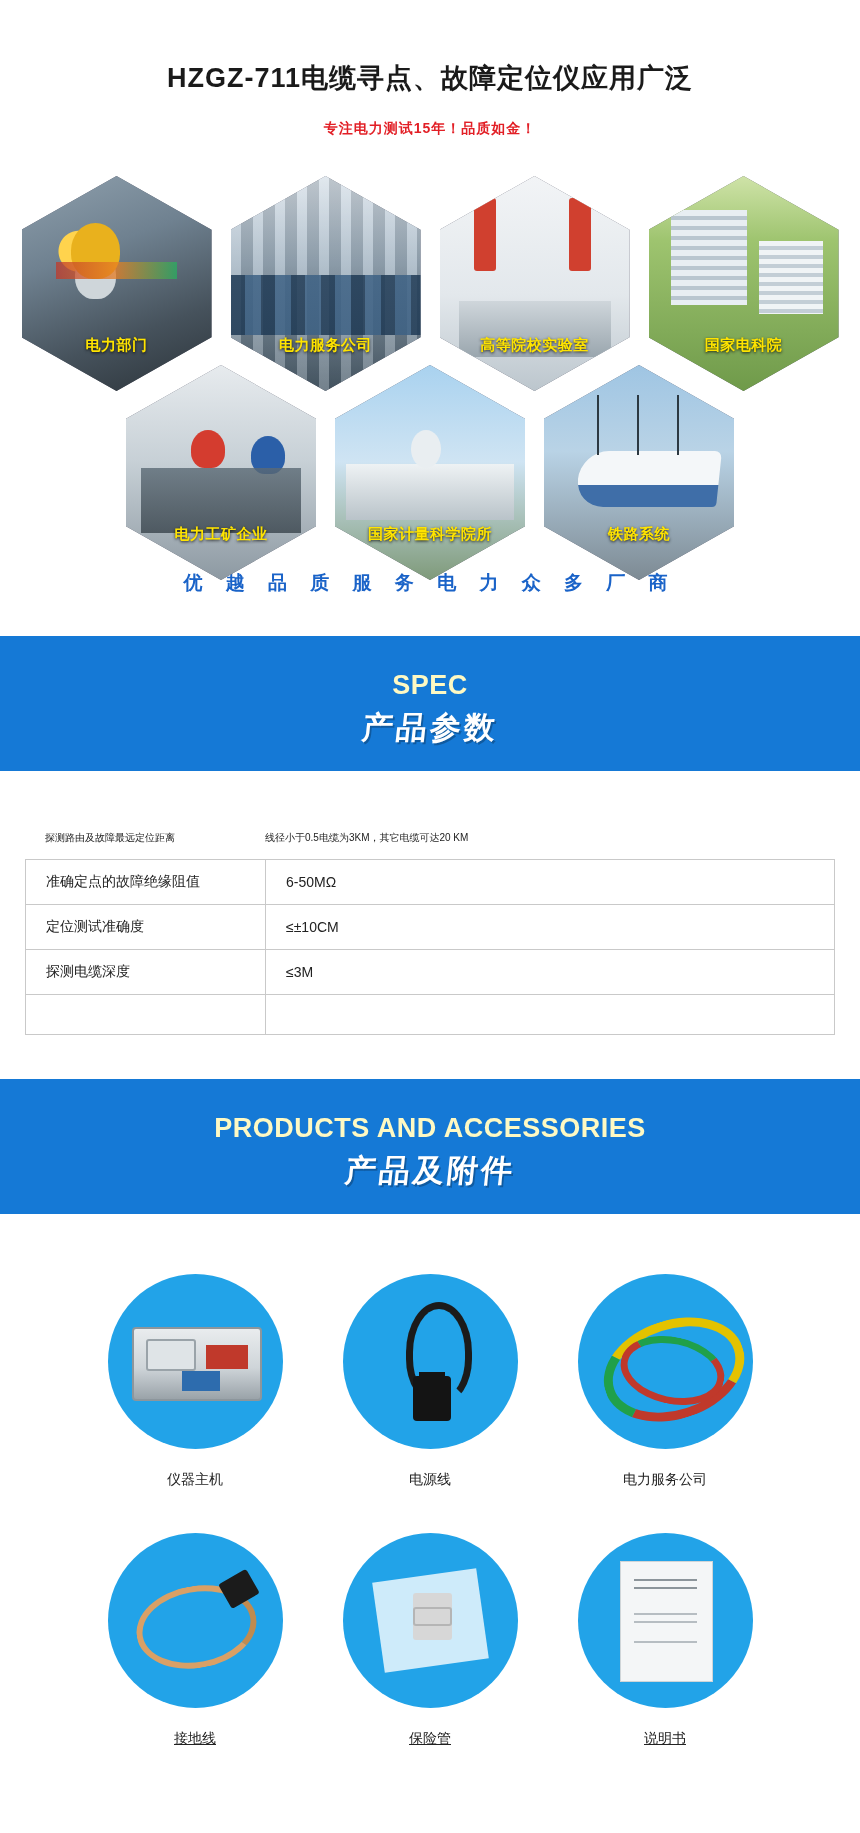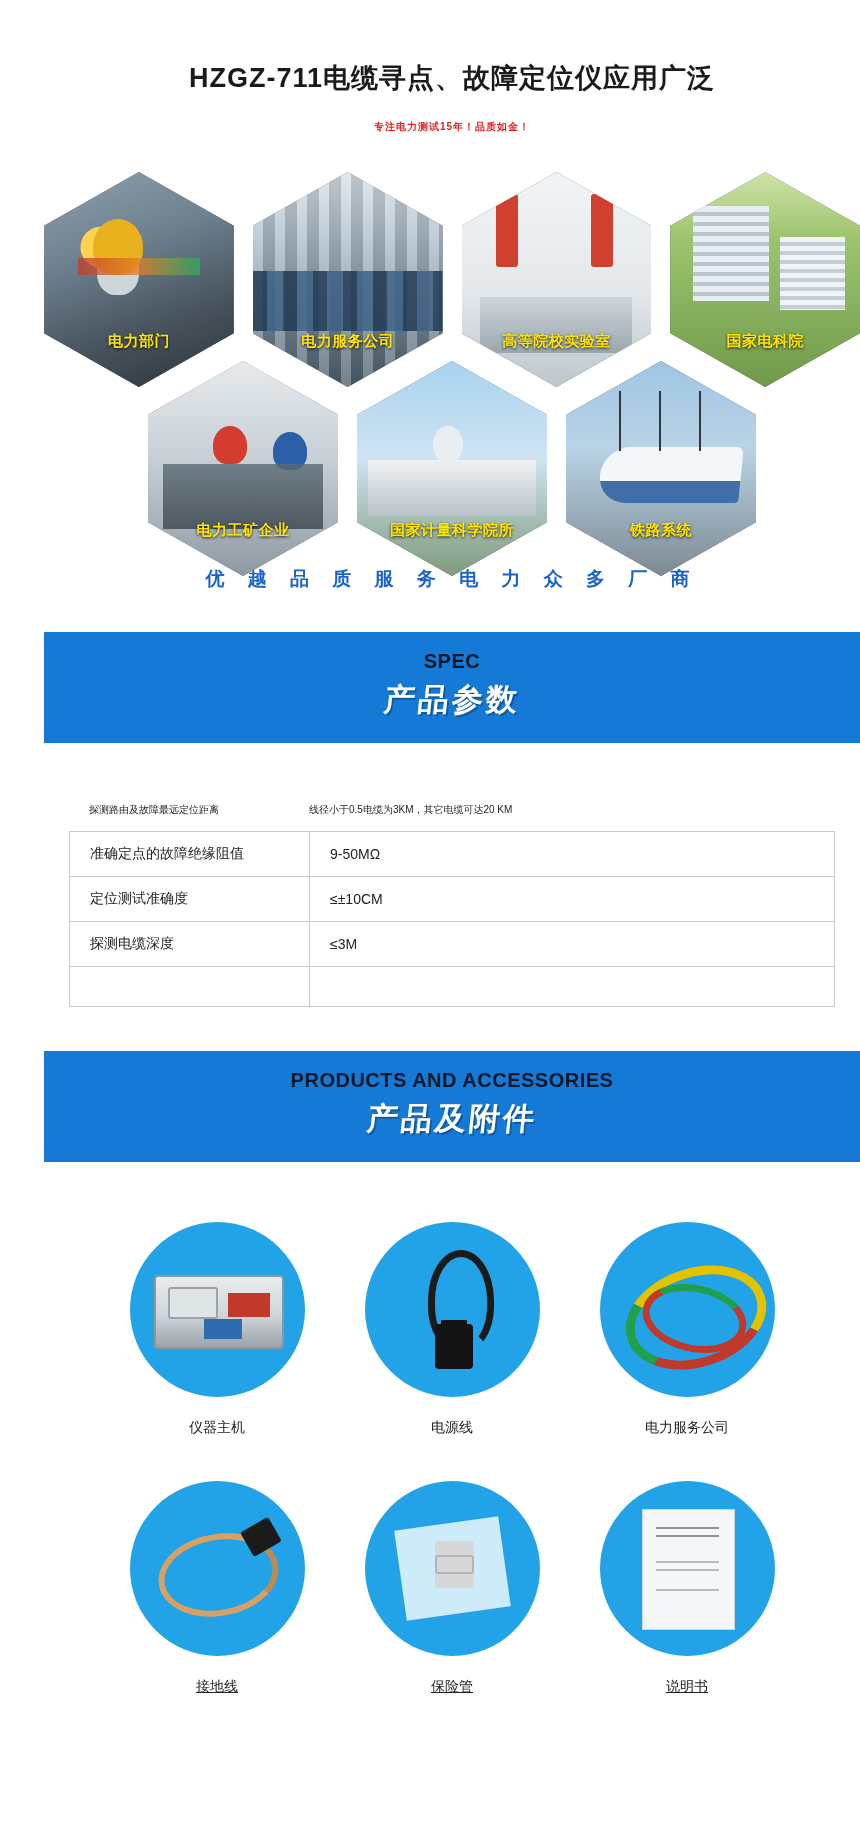--- a/index.html
+++ b/index.html
@@ -9,37 +9,36 @@
   }
   body {
     width: 860px;
     font-family: "Liberation Sans", sans-serif;
     color: #222;
   }
   .page {
     width: 860px;
     position: relative;
     overflow: hidden;
-    padding-left: 44px;
   }
 
   
   .hero {
     padding: 60px 0 40px 0;
     text-align: center;
   }
   .hero-title {
     font-size: 27px;
     font-weight: bold;
     color: #1a1a1a;
     letter-spacing: 1px;
   }
   .hero-sub {
     margin-top: 24px;
-    font-size: 10px;
+    font-size: 14px;
     color: #e21f26;
     font-weight: bold;
     letter-spacing: 1px;
   }
 
   .hex-wrap {
     margin-top: 38px;
     position: relative;
     height: 360px;
   }
@@ -172,25 +171,26 @@
   }
 
   
   .banner {
     background: #1579d6;
     padding: 18px 0 22px 0;
     text-align: center;
     position: relative;
   }
   .banner .en {
-    font-size: 20px;
-    font-weight: bold;
-    color: #0f172a;
+    font-size: 27px;
+    font-weight: bold;
+    color: #fef9c3;
     letter-spacing: .5px;
     font-family: "Liberation Sans", sans-serif;
+    margin-top: 16px;
   }
   .banner .cn {
     margin-top: 6px;
     font-size: 31px;
     font-weight: bold;
     color: #ffffff;
     letter-spacing: 3px;
     text-shadow: 2px 2px 0 rgba(0,0,0,.25);
     transform: skewX(-6deg);
     display: inline-block;
@@ -375,21 +375,21 @@
   <div class="spec-area">
     <div class="spec-first">
       <div class="k">探测路由及故障最远定位距离</div>
       <div class="v">线径小于0.5电缆为3KM，其它电缆可达20 KM</div>
     </div>
 
     <table class="spec">
       <tbody>
         <tr>
           <td class="k">准确定点的故障绝缘阻值</td>
-          <td>9-50MΩ</td>
+          <td>6-50MΩ</td>
         </tr>
         <tr>
           <td class="k">定位测试准确度</td>
           <td>≤±10CM</td>
         </tr>
         <tr>
           <td class="k">探测电缆深度</td>
           <td>≤3M</td>
         </tr>
         <tr class="empty">

